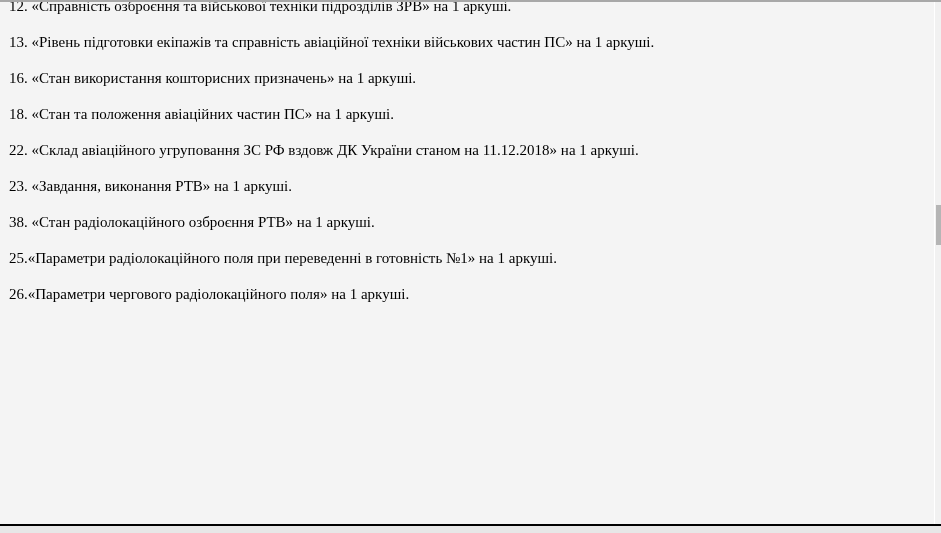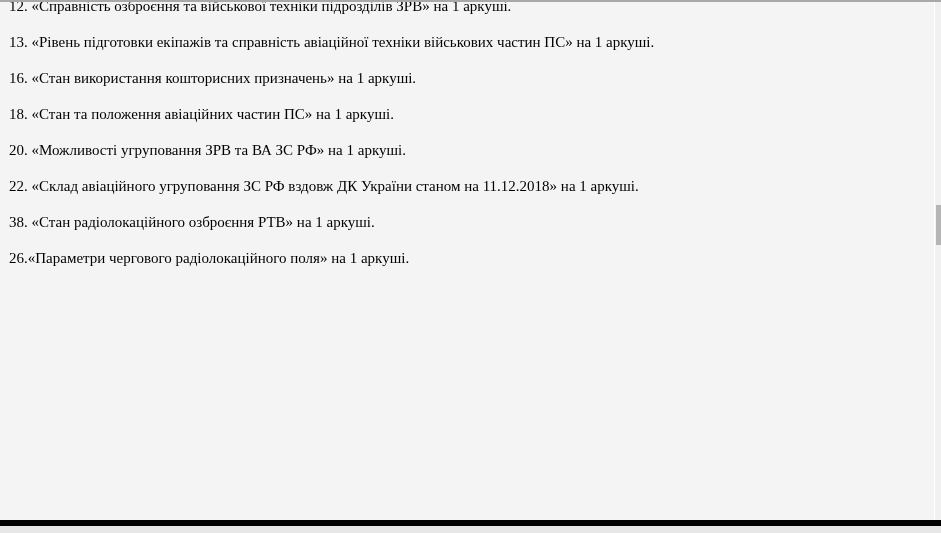--- a/index.html
+++ b/index.html
@@ -12,21 +12,21 @@
     font-family: "Liberation Serif", serif;
   }
   .doc-frame {
     position: absolute;
     top: 0;
     left: 0;
     width: 941px;
     height: 526px;
     box-sizing: border-box;
     border-top: 2px solid #a8a8a8;
-    border-bottom: 6px solid #000000;
+    border-bottom: 2px solid #000000;
     background: #f4f4f4;
     overflow: hidden;
   }
   .doc-content {
     margin-top: -23px;
     padding-left: 9px;
     padding-right: 14px;
   }
   .line {
     height: 36px;
@@ -68,22 +68,23 @@
 </head>
 <body>
 
 <div class="doc-frame">
   <div class="doc-content">
 
   <p class="line">12. «Справність озброєння та військової техніки підрозділів ЗРВ» на 1 аркуші.</p>
       <p class="line">13. «Рівень підготовки екіпажів та справність авіаційної техніки військових частин ПС» на 1 аркуші.</p>
       <p class="line">16. «Стан використання кошторисних призначень» на 1 аркуші.</p>
       <p class="line">18. «Стан та положення авіаційних частин ПС» на 1 аркуші.</p>
-      <p class="line">20. «Можливості угруповання ЗРВ та ВА ЗС РФ» на 1 аркуші.</p>
       <p class="line">22. «Склад авіаційного угруповання ЗС РФ вздовж ДК України станом на 11.12.2018» на 1 аркуші.</p>
+      <p class="line">23. «Завдання, виконання РТВ» на 1 аркуші.</p>
       <p class="line">38. «Стан радіолокаційного озброєння РТВ» на 1 аркуші.</p>
+      <p class="line">25.«Параметри радіолокаційного поля при переведенні в готовність №1» на 1 аркуші.</p>
       <p class="line">26.«Параметри чергового радіолокаційного поля» на 1 аркуші.</p>
     </div>
   <div class="v-scrollbar">
     <div class="thumb"></div>
   </div>
 </div>
 <div class="bottom-strip"></div>
 
 </body></html>

